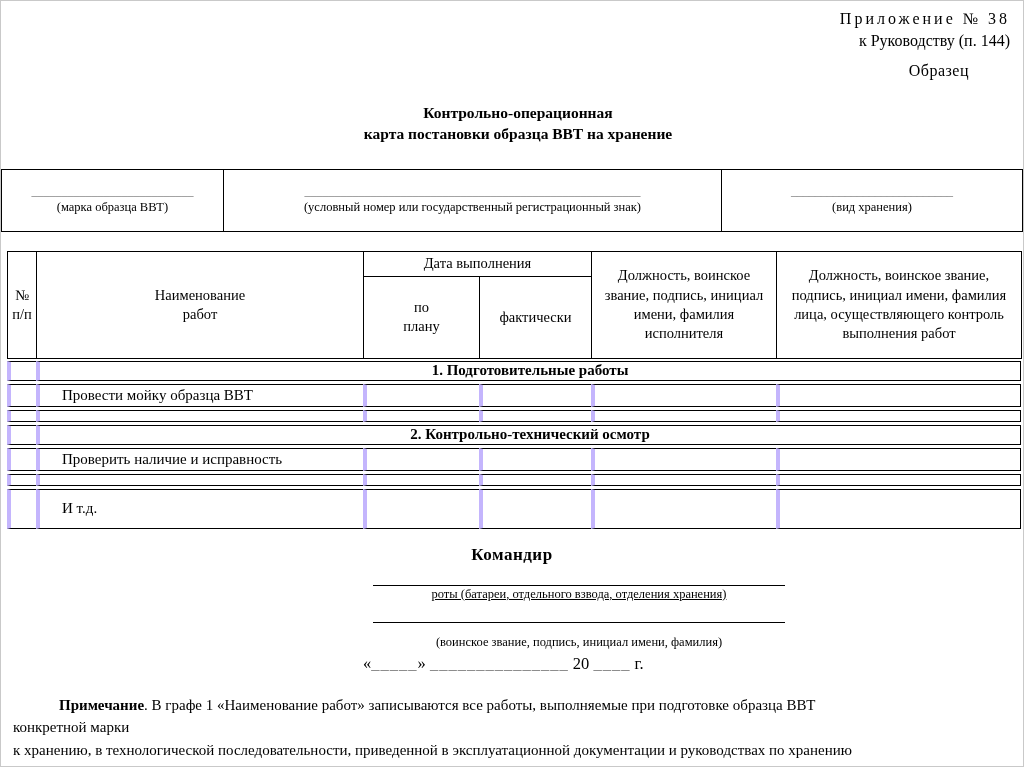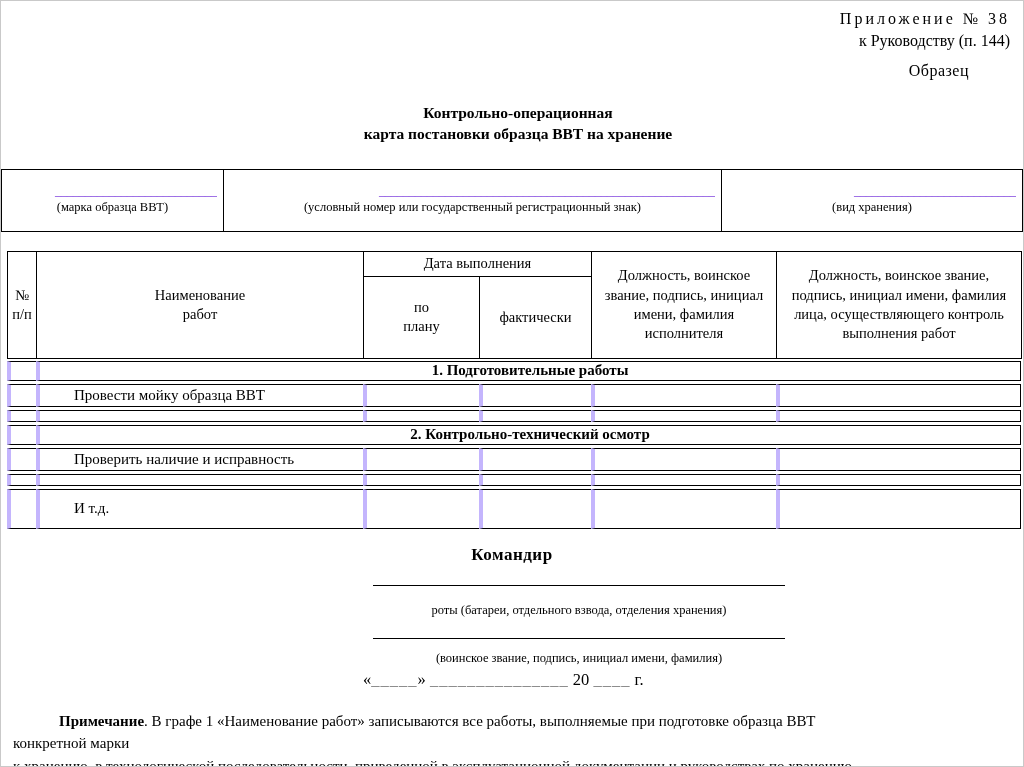--- a/index.html
+++ b/index.html
@@ -15,45 +15,45 @@
   
   .corner { text-align:right; padding:7px 13px 0 16px; font-size:16px; line-height:1.35; }
   .corner .appendix { letter-spacing:3px; }
   .corner .sample { margin-top:9px; padding-right:41px; letter-spacing:0.5px; }
   
   .doc-title { text-align:center; font-weight:bold; font-size:15.5px; line-height:1.35; margin-top:21px;padding-left:12px; }
   
   table { border-spacing:0; }
   .strip { width:1021px; margin:24px 0 0 0; table-layout:fixed; border-collapse:collapse; }
   .strip td { border:1px solid #000; height:62px; text-align:center; vertical-align:middle; padding:2px 6px; }
-  .strip .blank-line { font-size:12px; color:#6d28d9; letter-spacing:0; line-height:1.1; overflow:hidden; white-space:nowrap;text-align:right; }
+  .strip .blank-line { font-size:12px; color:#737373; letter-spacing:0; line-height:1.1; overflow:hidden; white-space:nowrap; }
   .strip .cap { font-size:12.5px; margin-top:2px; }
   
   .main-wrap { margin:19px 0 0 6px; width:1014px; }
   .mt-head { width:1014px; table-layout:fixed; border-collapse:collapse; }
   .mt-head td { border:1px solid #000; text-align:center; vertical-align:middle; font-size:14.5px; line-height:1.32; padding:2px 4px; }
   .pre { white-space:pre-line; }
   .mt-head .grp { height:25px; }
   .mt-head .sub { height:82px; }
   .mt-body { width:1014px; table-layout:fixed; border-collapse:separate; border-spacing:0 3px; margin-top:-1px; }
   .mt-body td {
     border-top:1px solid #000; border-bottom:1px solid #000; border-left:4px solid #c4b5fd;
     vertical-align:middle; font-size:15px; padding:0 6px;
   }
   .mt-body td:last-child { border-right:1px solid #000; }
   .mt-body tr.sec td { text-align:center; font-weight:bold; height:20px; font-size:15px; }
   .mt-body tr.item td { height:23px; }
   .mt-body tr.gap td { height:12px; }
   .mt-body tr.last td { height:40px; }
-  .mt-body td.work { padding-left:34px; }
+  .mt-body td.work { padding-left:22px; }
   
   .commander { text-align:center; font-weight:bold; font-size:17px; margin-top:13px; letter-spacing:0.5px; }
   .sig-block { width:412px; margin:0 0 0 372px; text-align:center; }
   .sig-line { border-bottom:1.5px solid #000; height:21px; }
-  .sig-cap { font-size:12.5px; margin-top:17px; line-height:1.2; }
+  .sig-cap { font-size:12.5px; margin-top:1px; line-height:1.2;text-decoration:underline; }
   .sig-cap2 { font-size:12.5px; margin-top:12px; line-height:1.2; }
   .date-line { margin:4px 0 0 362px; font-size:16.5px; }
   .date-line .blank { color:#7a7a7a; letter-spacing:1px; }
   
   .note { margin:20px 12px 6px 12px; font-size:15px; line-height:1.5; }
   .note .l1 { text-indent:46px; }
   .note b { font-weight:bold; }
 </style>
 </head>
 <body>

